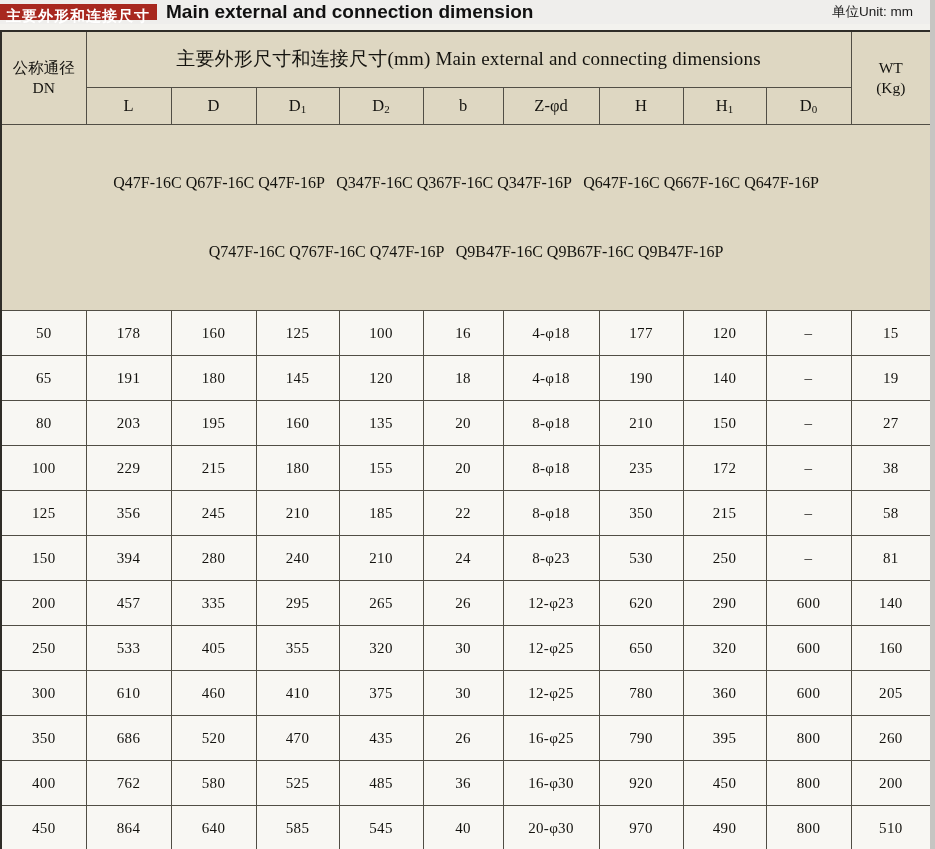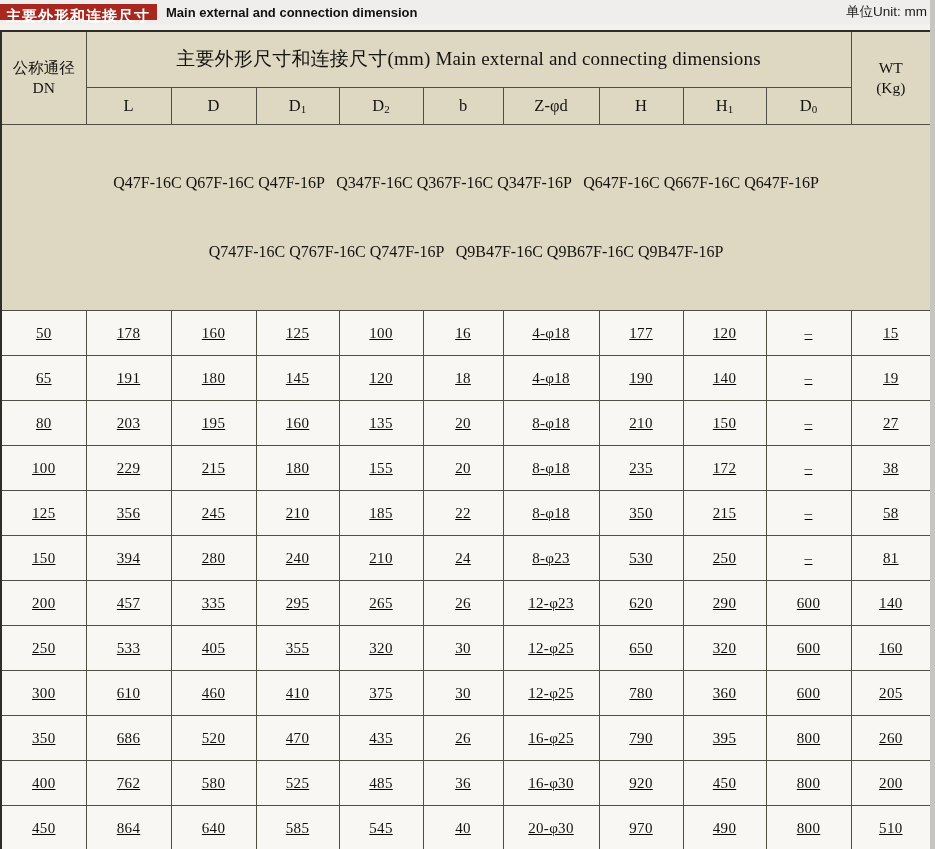--- a/index.html
+++ b/index.html
@@ -27,31 +27,31 @@
     font-size: 15px;
     height: 16px;
     line-height: 24px;
     padding: 0 7px 0 6px;
     letter-spacing: 1px;
     white-space: nowrap;
   }
   .title-text {
     font-family: "Liberation Sans", sans-serif;
     font-weight: bold;
-    font-size: 13px;
+    font-size: 19px;
     color: #111;
     margin-left: 9px;
     white-space: nowrap;
   }
   .unit-text {
     margin-left: auto;
     font-family: "Liberation Sans", sans-serif;
     font-size: 13.5px;
     color: #1a1a1a;
-    padding-right: 3px;
+    padding-right: 17px;
     white-space: nowrap;
   }
   
   table.dim-table {
     margin-top: 6px;
     border-collapse: collapse;
     table-layout: fixed;
     width: 930px;
     border: 2.5px solid #2f2d28;
   }
@@ -60,21 +60,21 @@
     text-align: center;
     vertical-align: middle;
     color: #14130f;
     font-weight: normal;
     overflow: hidden;
   }
   .hdr { background: #ded7c2; }
   tr.hdr-row1 { height: 56px; padding-left: 25px; }
   tr.hdr-row2 { height: 37px; }
   tr.model-row { height: 47px; }
-  tr.data-row { height: 45px; text-decoration: underline; }
+  tr.data-row { height: 45px; }
   .dn-head, .wt-head { font-size: 15.5px; line-height: 1.25; }
   .group-head { font-size: 19px; letter-spacing: 0.2px; }
   .col-head { font-size: 16.5px; }
   .col-head sub { font-size: 11px; vertical-align: -2px; line-height: 0; }
   .model-cell { font-size: 16px; line-height: 1.45; white-space: pre-wrap; }
   tr.data-row td { background: #f8f7f3; font-size: 15px; letter-spacing: 0.3px; }
 </style>
 </head>
 <body>
 

